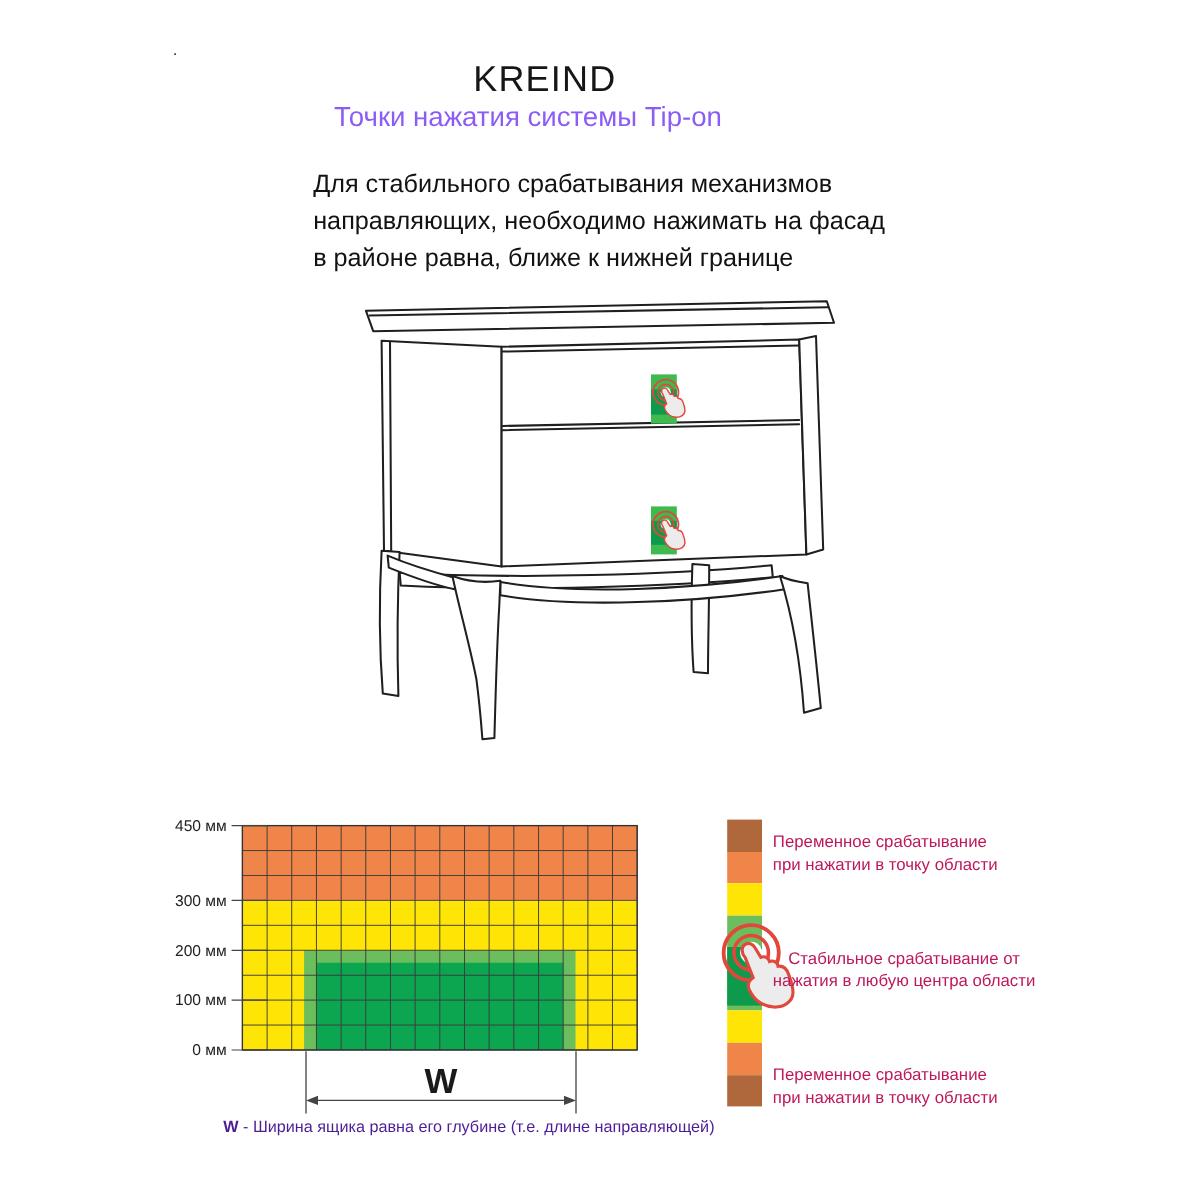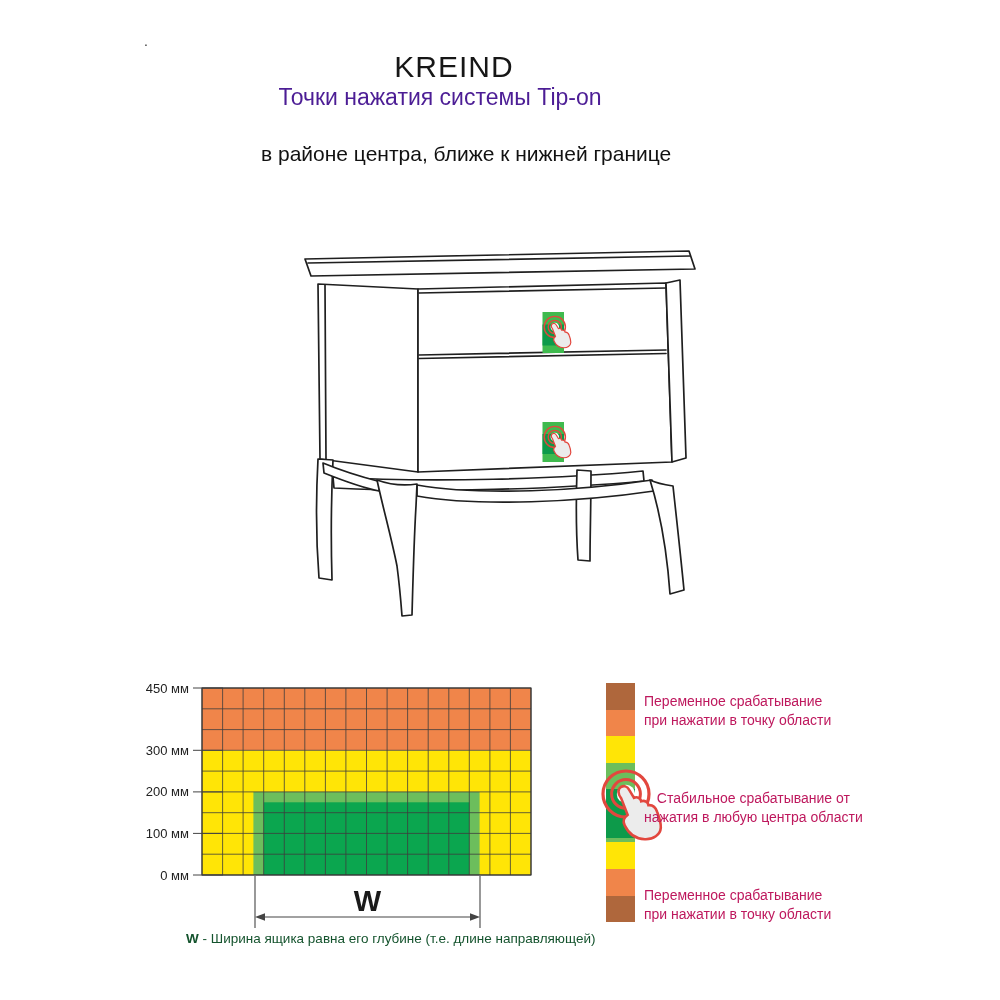--- a/index.html
+++ b/index.html
@@ -1,44 +1,46 @@
 <!DOCTYPE html>
 <html><head>
 <meta charset="utf-8">
 <style>
   html,body{margin:0;padding:0;background:#ffffff;}
   body{font-family:"Liberation Sans", sans-serif;}
   .canvas{position:relative;width:1000px;height:1000px;background:#ffffff;overflow:hidden;}
   .abs{position:absolute;}
   .brand{left:0;top:50px;width:908px;text-align:center;font-size:30px;letter-spacing:1px;color:#161616;}
-  .subtitle{left:0;top:84px;width:880px;text-align:center;font-size:23px;color:#4c1d95;}
+  .subtitle{left:0;top:84px;width:880px;text-align:center;font-size:23px;color:#8b5cf6;}
   .stray{left:144px;top:33px;font-size:14px;color:#333;}
   .para{left:261px;top:138px;width:520px;font-size:21px;line-height:31px;color:#121212;}
-  .caption{left:186px;top:931px;font-size:13.5px;color:#14532d;}
+  .caption{left:186px;top:931px;font-size:13.5px;color:#4c1d95;}
   .caption b{font-weight:bold;}
   .legend-bar{left:606px;top:683px;width:29px;height:239px;display:flex;flex-direction:column;}
   .legend-bar div{flex:1;}
   .legend-square{left:606px;top:789px;width:29px;height:49px;}
   .legend-text{font-size:14px;line-height:19px;color:#be185d;}
   .lt1{left:644px;top:692px;}
   .lt2{left:644px;top:789px;text-align:center;}
   .lt3{left:644px;top:886px;}
   svg text{font-family:"Liberation Sans", sans-serif;}
 </style>
 </head>
 <body>
 
 <div class="canvas">
 
   <span class="abs stray">.</span>
   <div class="abs brand">KREIND</div>
   <div class="abs subtitle">Точки нажатия системы Tip-on</div>
 
   <div class="abs para">
-    <div>в районе центра, ближе к нижней границе</div>
+    <div>Для стабильного срабатывания механизмов</div>
+    <div>направляющих, необходимо нажимать на фасад</div>
+    <div>в районе равна, ближе к нижней границе</div>
   </div>
 
   <svg class="abs" style="left:240px;top:245px;width:470px;height:385px" viewBox="240 245 470 385" fill="none" stroke="#1f1f1f" stroke-width="1.7" stroke-linejoin="round" stroke-linecap="round">
     <defs>
       <g id="touch-hand">
         <circle cx="15" cy="13" r="11.5" fill="none" stroke-width="1.6" stroke="#E2473E"></circle>
         <circle cx="15" cy="13" r="7.2" fill="none" stroke-width="1.5" stroke="#E2473E"></circle>
         <circle cx="15" cy="13" r="4.6" fill="#ffffff" stroke="none"></circle>
         <path d="M12.5,9.5 C10.8,10.5 10.8,13 12.6,15.2 L15.8,23.4 C14,24.6 13.2,26.6 14.4,28.8 C16.2,32.6 19.8,35.4 24.4,35.6 C28.6,35.8 32.2,33.4 32.4,29.8 C32.5,27.6 31.6,24.6 30.6,22 C29.8,19.6 28.2,18.4 26.2,18.6 C26,17 24.4,16 22.6,16.6 C22.2,15 20.6,14.2 19,14.9 L16.6,10.9 C15.6,9 13.9,8.7 12.5,9.5 Z" fill="#ececec" stroke-width="1.3" stroke="#E2473E"></path>
       </g>

